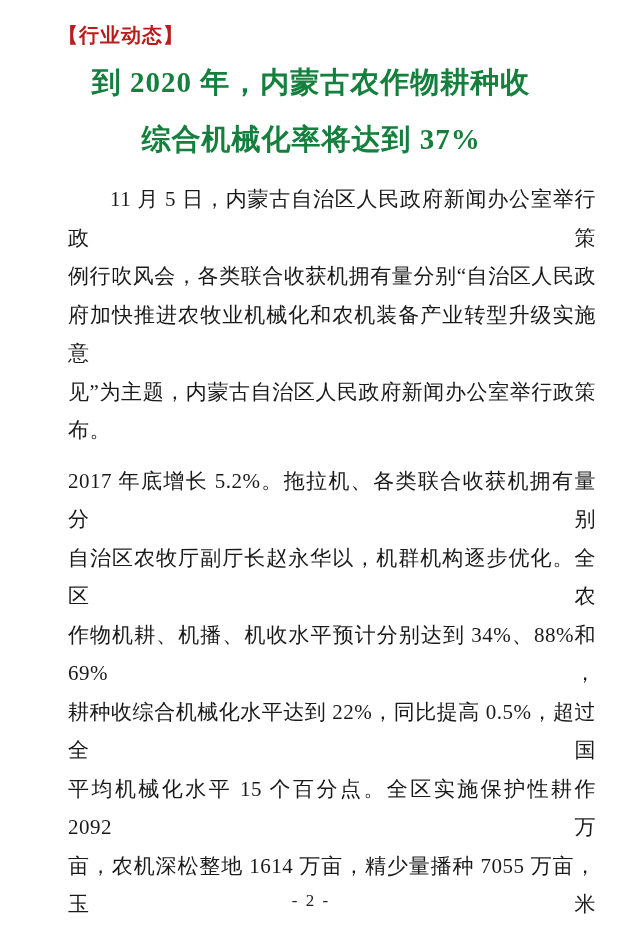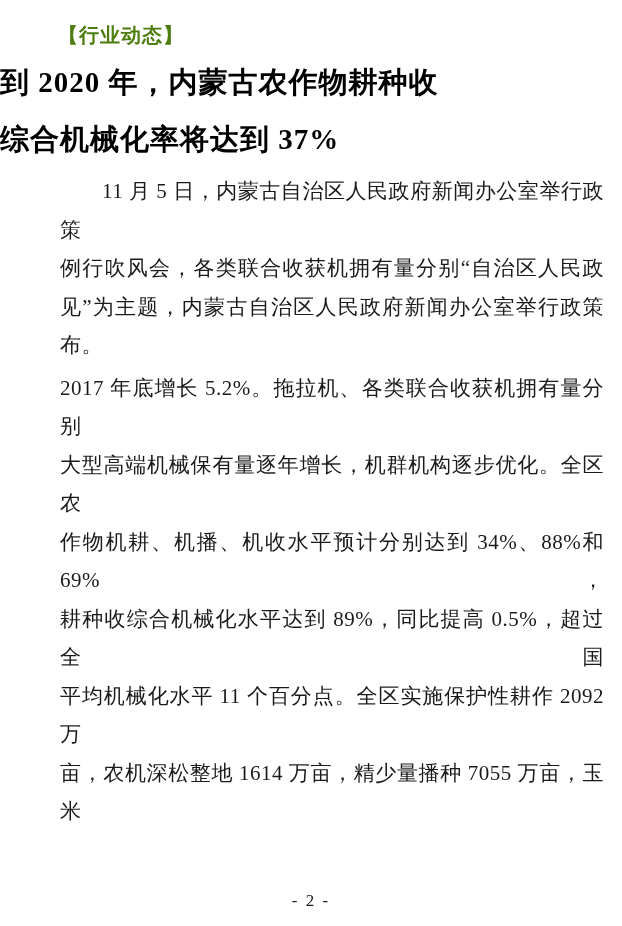--- a/index.html
+++ b/index.html
@@ -17,42 +17,43 @@
     font-family: "Liberation Serif", "DejaVu Serif", serif;
   }
   .section-label {
     padding-top: 22px;
     margin-left: 58px;
     font-family: "Liberation Sans", "DejaVu Sans", sans-serif;
     font-weight: 600;
     font-size: 20px;
     line-height: 26px;
     letter-spacing: 1px;
-    color: #4d7c0f;
+    color: #b91c1c;
   }
   .title {
     margin: 6px 0 0 0;
     padding: 0;
+    text-align: center;
     font-family: "Liberation Serif", "DejaVu Serif", serif;
     font-weight: bold;
     font-size: 29px;
     line-height: 57px;
-    color: #000000;
+    color: #15803d;
     letter-spacing: 1px;
   }
   .title-line {
     display: block;
   }
   .body-text {
     margin: 4px 14px 0 56px;
     font-size: 21px;
     color: #1a1a1a;
   }
   .paragraph {
-    margin: 4px;
+    margin: 12px;
   }
   .line {
     line-height: 38.5px;
     text-align: justify;
     text-align-last: justify;
     text-justify: inter-character;
     letter-spacing: 0.5px;
     white-space: normal;
   }
   .line.first {
@@ -82,29 +83,30 @@
 
   <h1 class="title">
     <span class="title-line">到 2020 年，内蒙古农作物耕种收</span>
     <span class="title-line">综合机械化率将达到 37%</span>
   </h1>
 
   <div class="body-text" id="article-body">
       <div class="paragraph">
         <div class="line first">11 月 5 日，内蒙古自治区人民政府新闻办公室举行政策</div>
         <div class="line">例行吹风会，各类联合收获机拥有量分别“自治区人民政</div>
+        <div class="line">府加快推进农牧业机械化和农机装备产业转型升级实施意</div>
         <div class="line">见”为主题，内蒙古自治区人民政府新闻办公室举行政策</div>
         <div class="line last">布。</div>
       </div>
       <div class="paragraph">
         <div class="line">2017 年底增长 5.2%。拖拉机、各类联合收获机拥有量分别</div>
-        <div class="line">大型高端机械保有量逐年增长，机群机构逐步优化。全区农</div>
+        <div class="line">自治区农牧厅副厅长赵永华以，机群机构逐步优化。全区农</div>
         <div class="line">作物机耕、机播、机收水平预计分别达到 34%、88%和 69%，</div>
-        <div class="line">耕种收综合机械化水平达到 89%，同比提高 0.5%，超过全国</div>
-        <div class="line">平均机械化水平 11 个百分点。全区实施保护性耕作 2092 万</div>
+        <div class="line">耕种收综合机械化水平达到 22%，同比提高 0.5%，超过全国</div>
+        <div class="line">平均机械化水平 15 个百分点。全区实施保护性耕作 2092 万</div>
         <div class="line">亩，农机深松整地 1614 万亩，精少量播种 7055 万亩，玉米</div>
       </div>
     </div>
 
   <div class="footer">
     <span class="page-number">- 2 -</span>
   </div>
 </div>
 
 </body></html>

